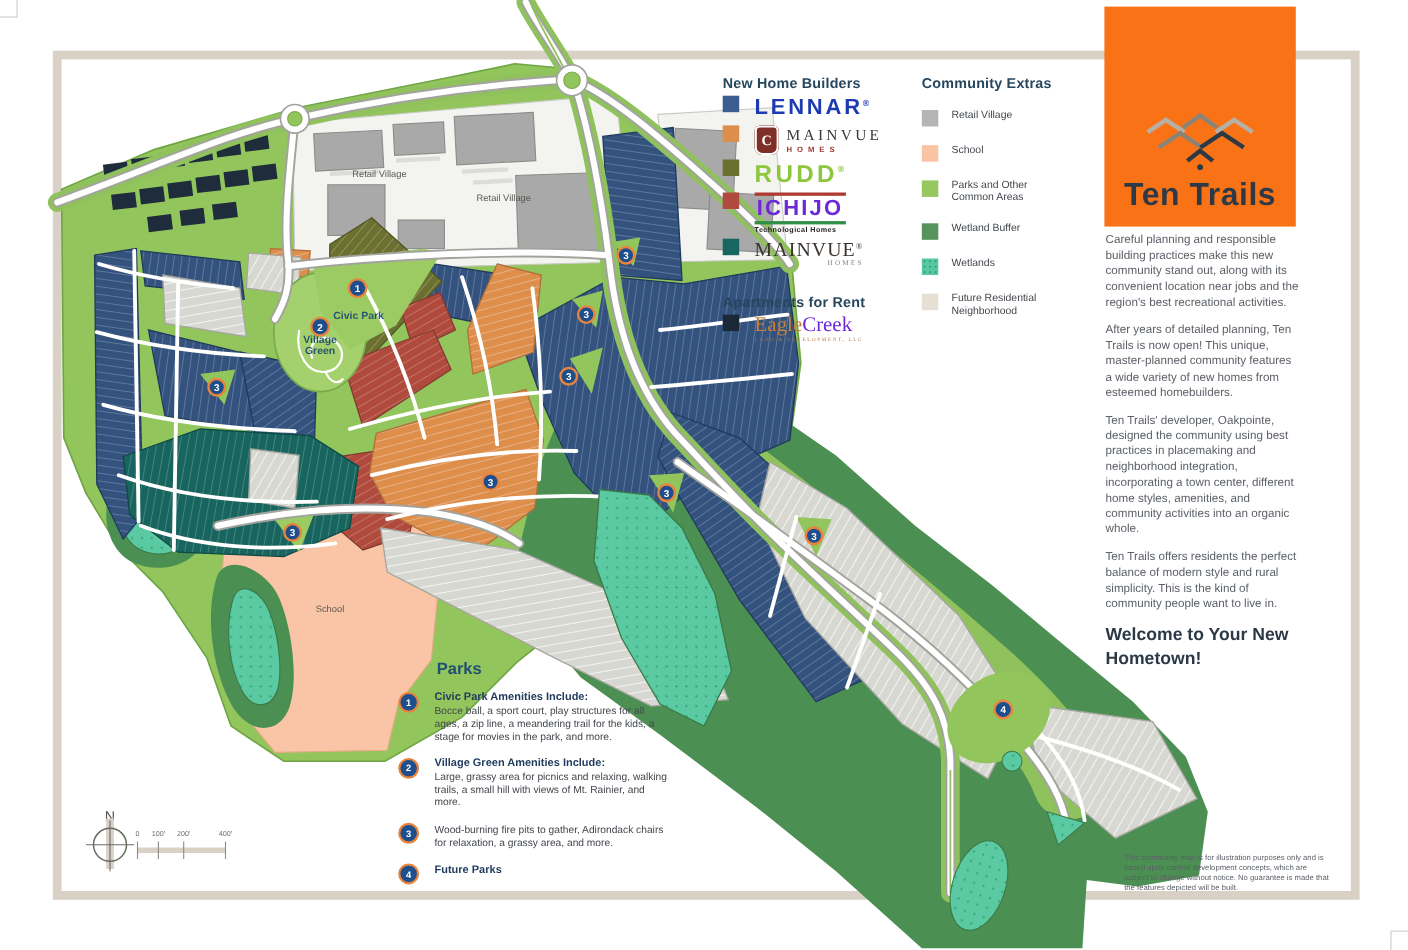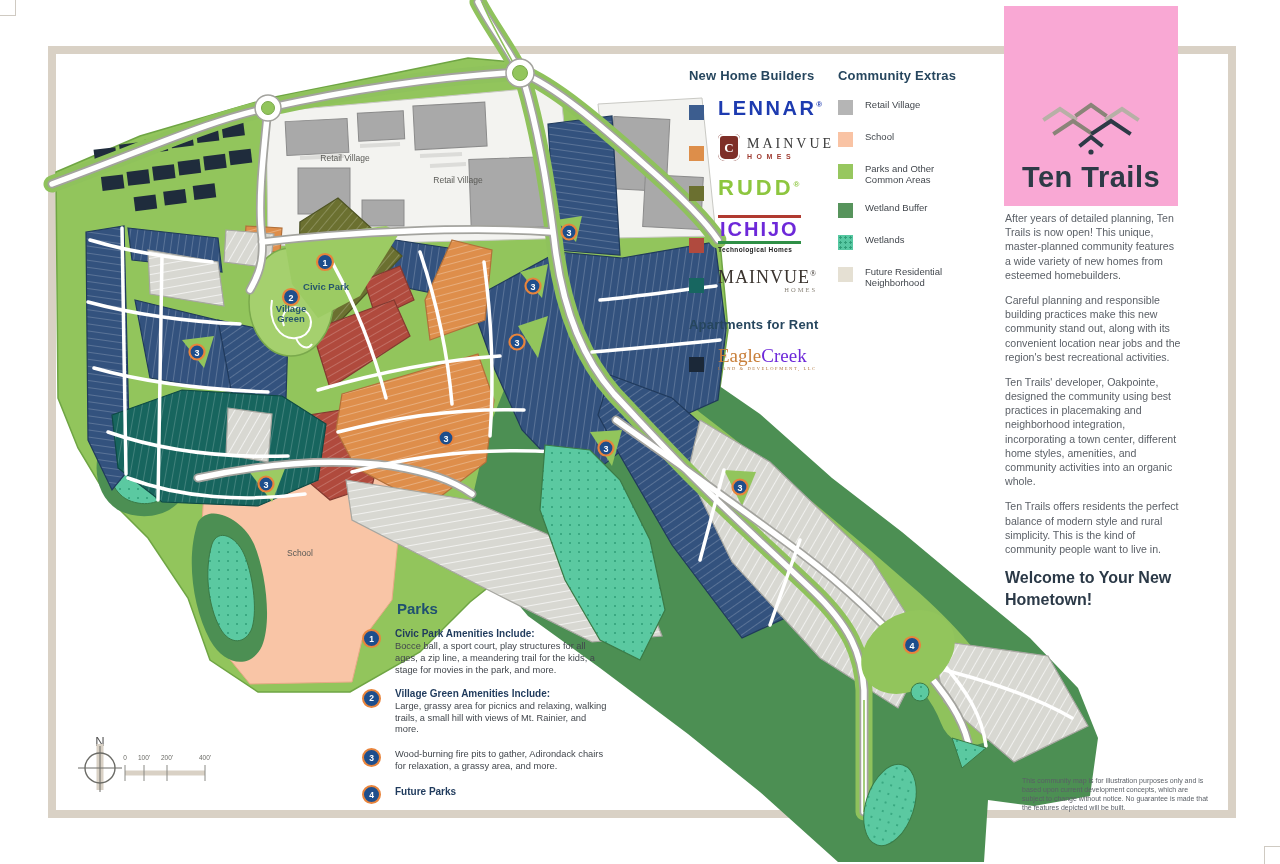--- a/index.html
+++ b/index.html
@@ -7,21 +7,21 @@
   #stage{position:relative;width:1280px;height:864px;overflow:hidden;background:#fff;}
   #frame{position:absolute;left:48px;top:46px;width:1172px;height:756px;border:8px solid #d9d1c5;background:#fff;z-index:0;}
   #mapsvg{position:absolute;left:0;top:0;z-index:1;}
   .panel{position:absolute;z-index:2;}
 
   
   .corner{position:absolute;background:#fff;border:1px solid #cfcac2;z-index:3;}
 
   
   .lg-header{font-size:13px;font-weight:bold;color:#26465e;letter-spacing:.2px;}
-  .lg-row{display:flex;align-items:flex-end;margin-top:14px;}
+  .lg-row{display:flex;align-items:flex-start;margin-top:4px;}
   .swatch{width:15px;height:15px;flex:0 0 15px;margin-right:14px;}
   .swatch.dots{background-image:radial-gradient(#2f9e78 1px,transparent 1.2px);background-size:5px 5px;}
   .extra-label{font-size:9.5px;color:#42474d;line-height:1.15;width:110px;}
   .extras .lg-row{margin-top:17px;align-items:flex-start;}
   .extras .swatch{margin-right:12px;}
 
   
   .logo-lennar{color:#1d3bb0;font-weight:800;font-size:20px;letter-spacing:2.5px;}
   .logo-lennar sup{font-size:8px;letter-spacing:0;}
   .conner-wrap{display:flex;align-items:center;}
@@ -40,21 +40,21 @@
   .mainvue-wrap{font-family:"Liberation Serif",serif;color:#3a332e;}
   .logo-mainvue{font-size:18px;letter-spacing:1px;}
   .logo-mainvue sup{font-size:8px;}
   .mainvue-sub{font-size:6.5px;color:#8a8378;letter-spacing:2px;text-align:right;margin-top:-2px;}
   .eagle-wrap{font-family:"Liberation Serif",serif;line-height:1;}
   .eagle-p1{font-size:19px;color:#c87f3a;}
   .eagle-p2{font-size:19px;color:#6d28d9;}
   .eagle-sub{font-size:4.5px;color:#b0763c;letter-spacing:1.6px;margin-top:2px;}
 
   
-  #logoBox{position:absolute;left:1004px;top:6px;width:174px;height:200px;background:#f9a8d4;z-index:3;
+  #logoBox{position:absolute;left:1004px;top:6px;width:174px;height:200px;background:#f97316;z-index:3;
     display:flex;flex-direction:column;align-items:center;justify-content:flex-end;padding-bottom:12px;box-sizing:border-box;}
   .brand-text{font-size:29px;font-weight:bold;color:#2d3a46;letter-spacing:.5px;margin-top:4px;}
   #sidebar{left:1005px;top:211px;width:176px;}
   #sidebar p{font-size:10.6px;line-height:1.34;color:#5c6168;margin:0 0 11px 0;}
   #sidebar .welcome{font-weight:bold;color:#2b3947;font-size:16px;}
 
   
   #parks{left:362px;top:600px;width:250px;}
   .parks-header{font-size:15px;font-weight:bold;color:#205070;margin-left:35px;}
   .park-item{display:flex;margin-top:11px;}
@@ -328,21 +328,21 @@
           <circle cx="740" cy="487" r="7.5" fill="#1e4e8c" stroke="#e8843c" stroke-width="2.2"></circle>
           <text class="mnum" x="740" y="490.5">3</text>
         </g>
     <g>
           <circle cx="912" cy="645" r="8" fill="#1e4e8c" stroke="#e8843c" stroke-width="2.2"></circle>
           <text class="mnum" x="912" y="648.5">4</text>
         </g>
   </g>
 </svg>
 
-<div class="panel" style="left:689px;top:68px;width:170px;">
+<div class="panel" style="left:657px;top:68px;width:170px;">
   <div class="lg-header">New Home Builders</div>
 
   <div class="lg-row">
     <div class="swatch" style="background-color: rgb(60, 93, 143);"></div>
     <div class="logo-lennar"><span>LENNAR</span><sup>®</sup></div>
   </div>
 
   <div class="lg-row">
     <div class="swatch" style="background-color: rgb(221, 142, 74);"></div>
     <div class="conner-wrap">
@@ -424,22 +424,22 @@
       <path d="M16,34 L34,22 L52,34" stroke="#8a8478"></path>
       <path d="M54,34 L72,22 L90,34" stroke="#2d3a46"></path>
       <path d="M42,46 L52,38 L62,46" stroke="#2d3a46"></path>
     </g>
     <circle cx="52" cy="53" r="2.6" fill="#2d3a46"></circle>
   </svg>
   <div class="brand-text">Ten Trails</div>
 </div>
 
 <div class="panel" id="sidebar">
+  <p>Careful planning and responsible building practices make this new community stand out, along with its convenient location near jobs and the region's best recreational activities.</p>
   <p>After years of detailed planning, Ten Trails is now open! This unique, master-planned community features a wide variety of new homes from esteemed homebuilders.</p>
-  <p>Careful planning and responsible building practices make this new community stand out, along with its convenient location near jobs and the region's best recreational activities.</p>
   <p>Ten Trails' developer, Oakpointe, designed the community using best practices in placemaking and neighborhood integration, incorporating a town center, different home styles, amenities, and community activities into an organic whole.</p>
   <p>Ten Trails offers residents the perfect balance of modern style and rural simplicity. This is the kind of community people want to live in.</p>
   <p class="welcome">Welcome to Your New Hometown!</p>
 </div>
 
 <div class="panel" id="parks">
   <div class="parks-header">Parks</div>
 
   <div class="park-item">
     <div class="pmarker">1</div>

